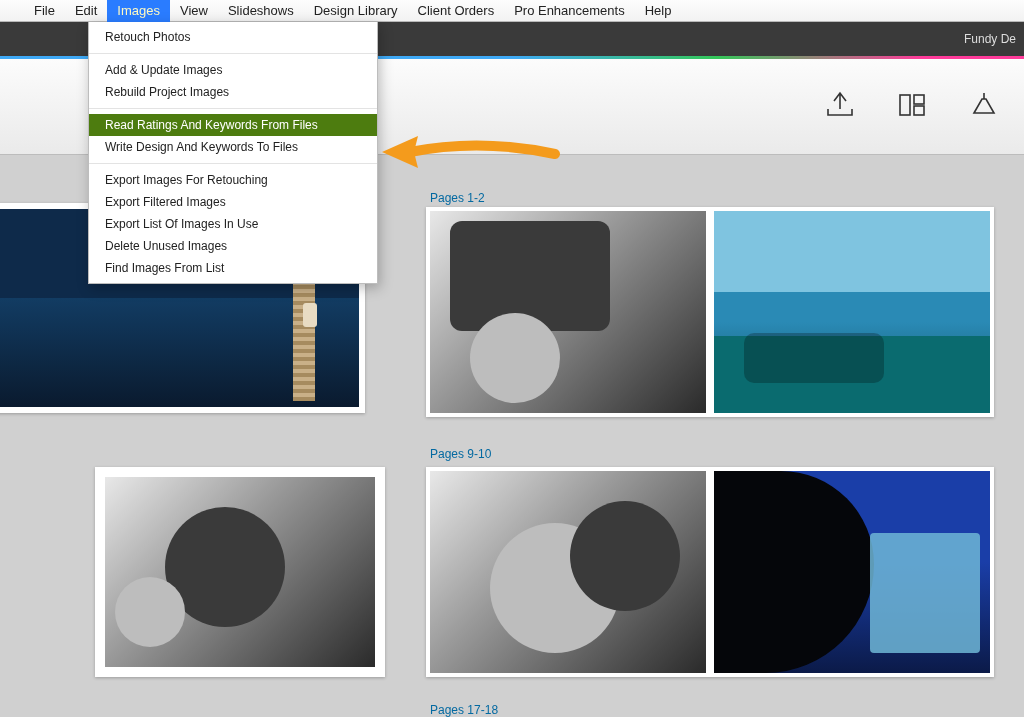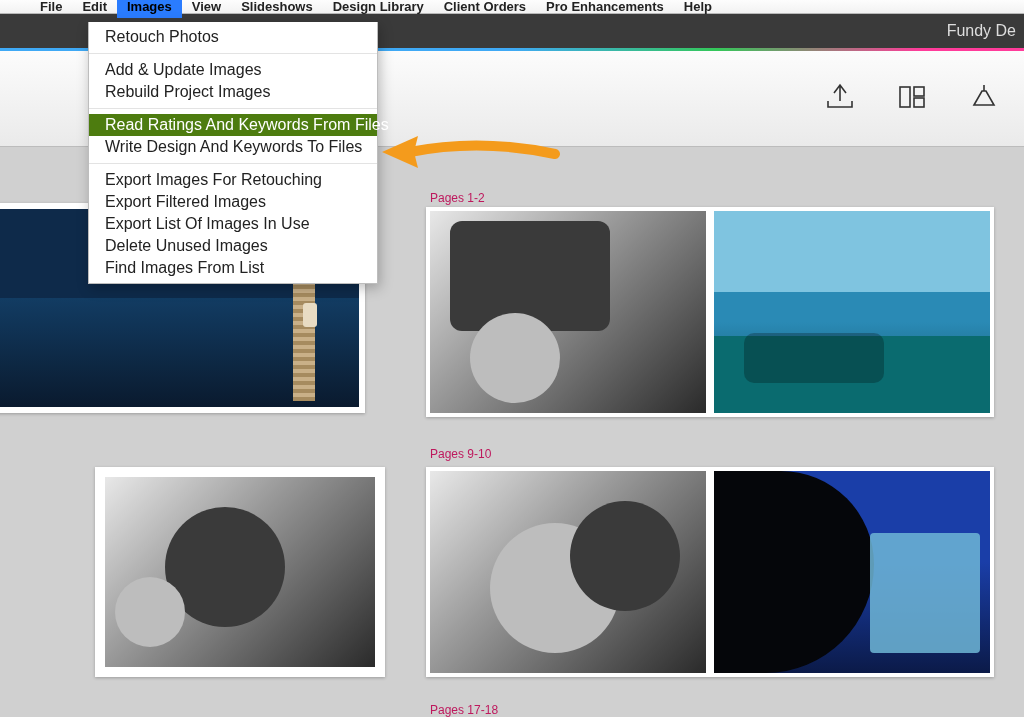--- a/index.html
+++ b/index.html
@@ -7,51 +7,50 @@
     font-family: -apple-system, "Helvetica Neue", Arial, sans-serif;
     font-size: 13px;
     background: #d0d0d0;
     width: 1024px;
     height: 717px;
     overflow: hidden;
     position: relative;
   }
   
   .menubar {
-    height: 14px;
+    height: 22px;
     background: linear-gradient(#fdfdfd,#f2f2f2);
     border-bottom: 1px solid #b8b8b8;
     display: flex;
     align-items: center;
-    padding-left: 30px;
+    padding-left: 24px;
     font-size: 13px;
     color: #222;
     position: relative;
     z-index: 50;
-    font-weight: bold;
   }
   .menubar .item {
     padding: 0 10px;
     height: 22px;
     line-height: 22px;
     cursor: default;
   }
   .menubar .item.open {
     background: #2a7cff;
-    color: #000000;
+    color: #fef9c3;
   }
   
   .titlebar {
     height: 34px;
     background: #3a3a3a;
     display: flex;
     justify-content: flex-end;
     align-items: center;
     color: #ddd;
-    font-size: 16px;
+    font-size: 12px;
     padding-right: 8px;
     position: relative;
     z-index: 1;
   }
   
   .accent {
     height: 3px;
     background: linear-gradient(90deg,#3fa9f5 0%,#3fa9f5 50%,#34c759 70%,#ff3b9a 90%,#ff3b9a 100%);
     z-index: 1;
     position: relative;
@@ -78,21 +77,21 @@
   .dropdown {
     position: absolute;
     top: 22px; left: 88px;
     width: 290px;
     background: #fff;
     border: 1px solid #bdbdbd;
     border-top: none;
     box-shadow: 2px 4px 12px rgba(0,0,0,.25);
     z-index: 100;
     padding: 4px 0;
-    font-size: 16px;
+    font-size: 12px;
   }
   .dropdown .mi {
     padding: 2px 16px;
     line-height: 18px;
     color: #222;
     cursor: default;
     white-space: nowrap;
   }
   .dropdown .mi.hl {
     background: #4d7c0f;
@@ -112,21 +111,21 @@
   }
   
   .canvas {
     position: absolute;
     top: 155px; left: 0; right: 0; bottom: 0;
     background: #d0d0d0;
     overflow: hidden;
   }
   .spread-label {
     font-size: 12px;
-    color: #be185d;
+    color: #0369a1;
     margin: 0 0 2px 2px;
   }
   .spread {
     background: #fff;
     box-shadow: 0 1px 3px rgba(0,0,0,.25);
   }
   
   .sp1 {
     position: absolute;
     top: 48px; left: -80px;

